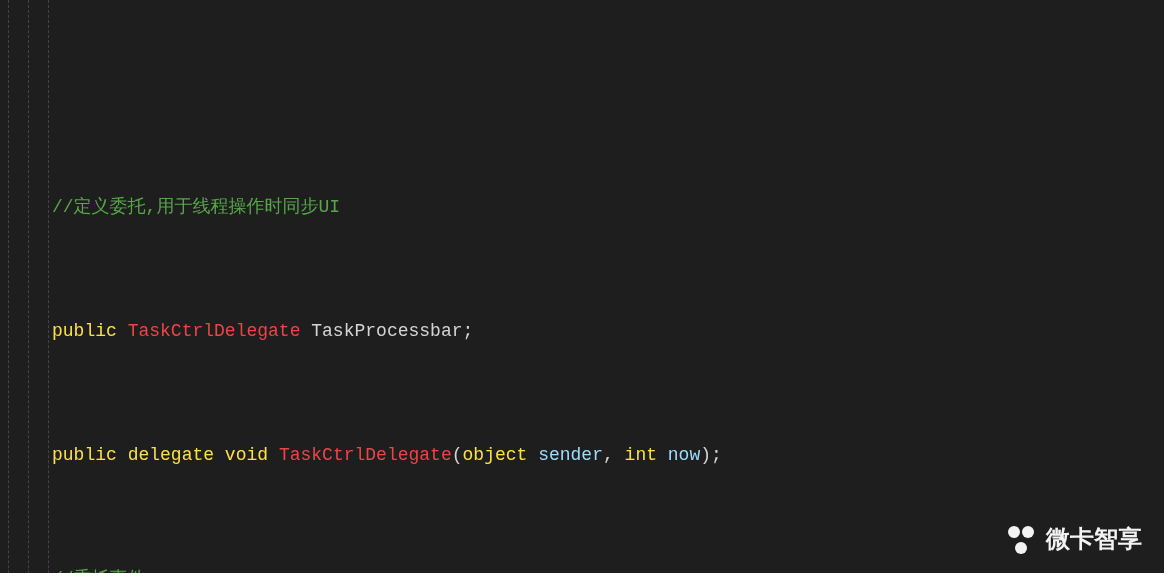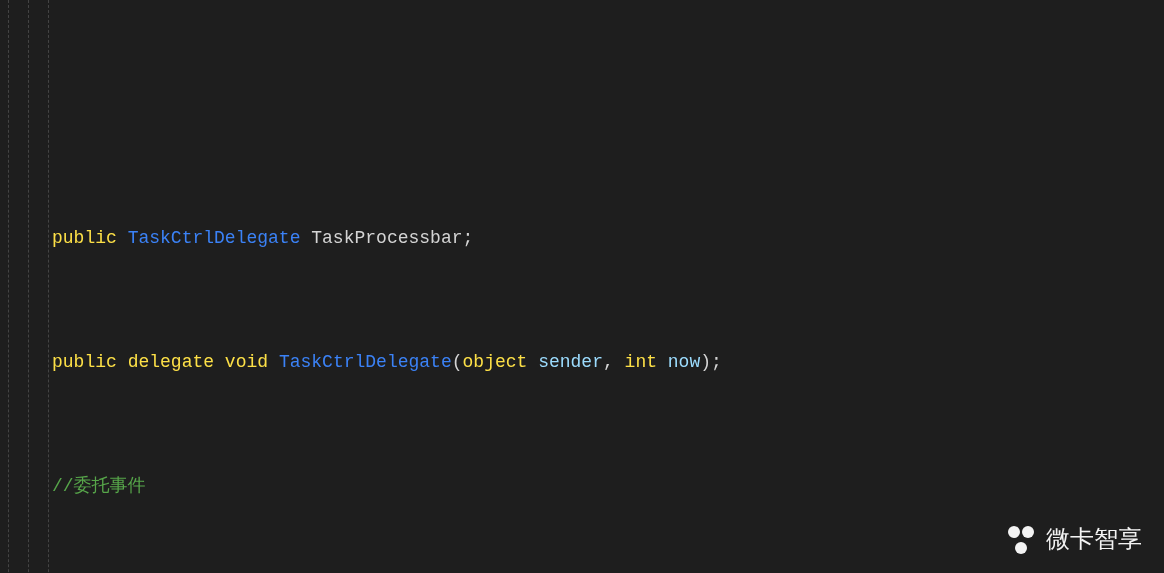--- a/index.html
+++ b/index.html
@@ -30,32 +30,32 @@
 
   .line {
     position: relative;
     padding-left: 52px;
     height: 31px;
   }
 
   
   .c-comment { color: #57a64a; }
   .c-keyword { color: #fde047; }
-  .c-type    { color: #3b82f6; margin-top: 31px; }
+  .c-type    { color: #ef4444; margin-top: 31px; }
   .c-param   { color: #9cdcfe; }
   .c-plain   { color: #d4d4d4; margin-top: 24px; }
 
   .watermark {
     position: absolute;
     right: 22px;
     bottom: 18px;
     color: #ffffff;
     font-family: "Microsoft YaHei", sans-serif;
     font-size: 24px;
-    font-weight: normal;
+    font-weight: bold;
     display: flex;
     align-items: center;
     gap: 10px;
     opacity: 0.95;
   }
   .wm-icon {
     width: 30px; height: 30px;
     position: relative;
   }
   .wm-icon .dot {
@@ -69,20 +69,21 @@
   .wm-icon .d3 { left: 9px;  bottom: 0; }
 </style>
 </head>
 <body>
 
 <div class="editor">
   <div class="guides g1"></div>
   <div class="guides g2"></div>
   <div class="guides g3"></div>
 
+  <div class="line"><span class="c-comment">//定义委托,用于线程操作时同步UI</span></div>
 
   <div class="line"><span class="c-keyword">public</span><span> </span><span class="c-type">TaskCtrlDelegate</span><span> </span><span class="c-plain">TaskProcessbar</span><span class="c-plain">;</span></div>
 
   <div class="line"><span class="c-keyword">public</span><span> </span><span class="c-keyword">delegate</span><span> </span><span class="c-keyword">void</span><span> </span><span class="c-type">TaskCtrlDelegate</span><span class="c-plain">(</span><span class="c-keyword">object</span><span> </span><span class="c-param">sender</span><span class="c-plain">, </span><span class="c-keyword">int</span><span> </span><span class="c-param">now</span><span class="c-plain">)</span><span class="c-plain">;</span></div>
 
   <div class="line"><span class="c-comment">//委托事件</span></div>
 
   
 
   

